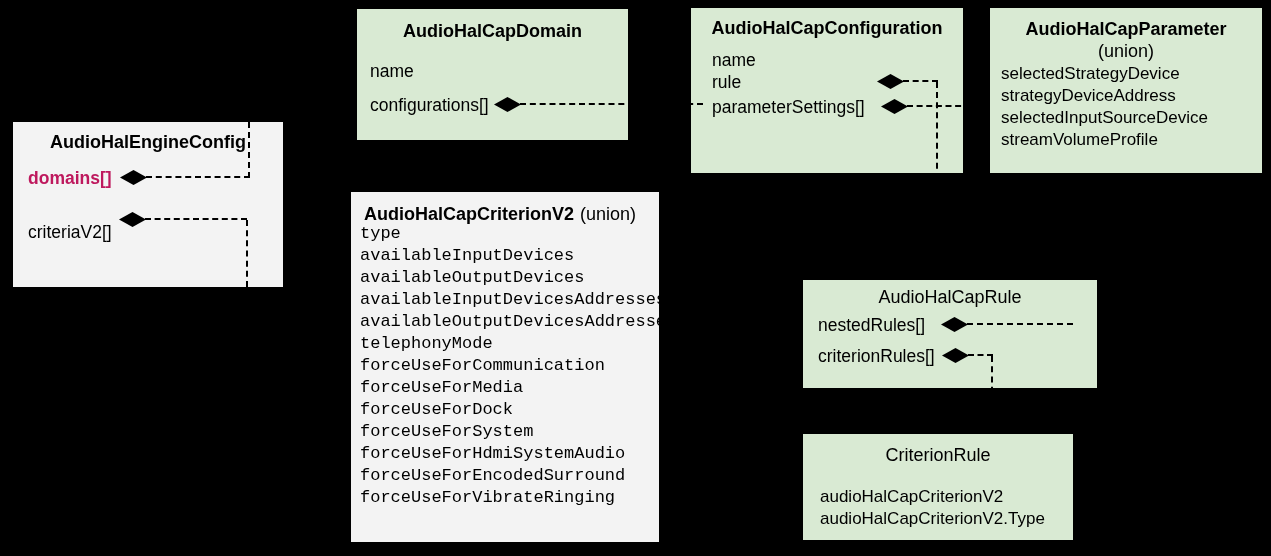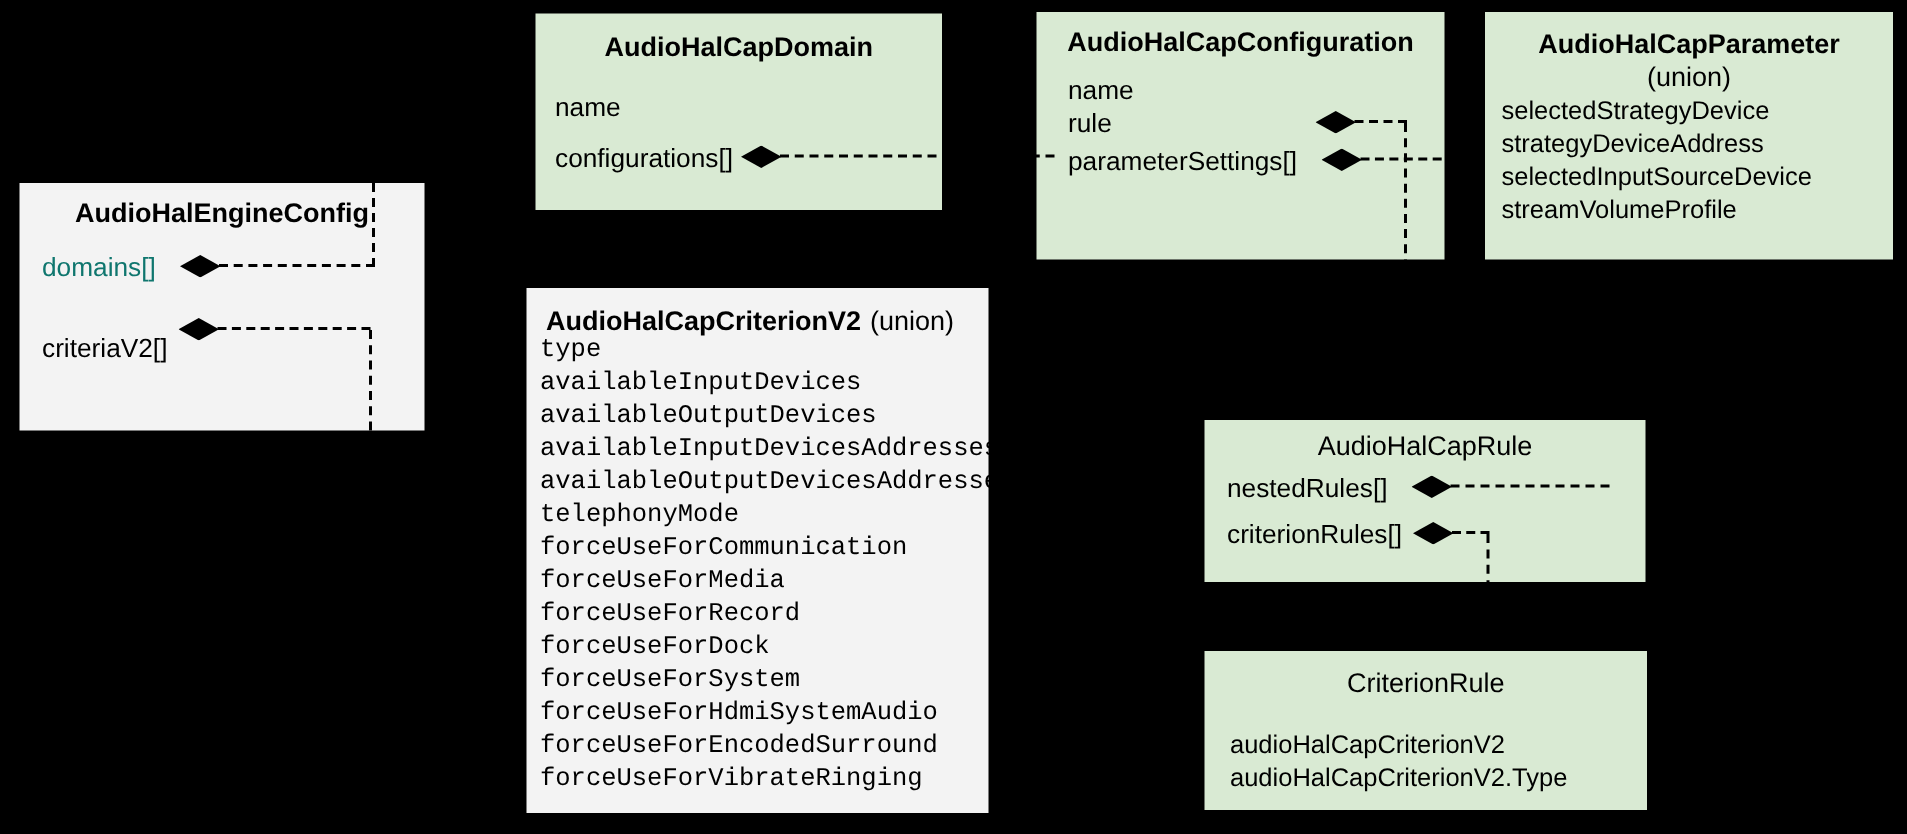--- a/index.html
+++ b/index.html
@@ -5,37 +5,37 @@
   html,body{margin:0;padding:0;background:#000;}
   #stage{position:relative;width:1271px;height:556px;background:#000;overflow:hidden;
          font-family:"Liberation Sans","DejaVu Sans",sans-serif;color:#000;}
   .box{position:absolute;z-index:1;}
   .fill-green{background:#d9ead3;}
   .fill-gray{background:#f3f3f3;}
   .box-title{position:absolute;left:0;right:0;text-align:center;font-size:18px;line-height:22px;white-space:nowrap;}
   .bold{font-weight:bold;}
   .row{position:absolute;font-size:17.5px;line-height:22px;white-space:nowrap;}
   .rows{position:absolute;font-size:17px;line-height:22px;white-space:nowrap;}
-  .green-text{color:#0f766e;}
+  .green-text{color:#be185d;font-weight:bold;}
   .title-left{text-align:left;}
   .suffix{font-weight:normal;margin-left:6px;}
   .diamond{position:absolute;width:27px;height:15px;background:#000;z-index:3;
            -webkit-clip-path:polygon(0 50%,50% 0,100% 50%,50% 100%);
            clip-path:polygon(0 50%,50% 0,100% 50%,50% 100%);}
   .hline{position:absolute;height:0;border-top:2px dashed #000;z-index:2;}
   .vline{position:absolute;width:0;border-left:2px dashed #000;z-index:2;}
 
   
   #box-engine{left:13px;top:122px;width:270px;height:165px;}
   #box-domain{left:357px;top:9px;width:271px;height:131px;}
   #box-config{left:691px;top:8px;width:272px;height:165px;}
   #box-parameter{left:990px;top:8px;width:272px;height:165px;}
   #box-criterion{left:351px;top:192px;width:308px;height:350px;}
   #box-rule{left:803px;top:280px;width:294px;height:108px;}
-  #box-crule{left:803px;top:434px;width:270px;height:106px;padding-left:25px;}
+  #box-crule{left:803px;top:434px;width:270px;height:106px;}
 
   
   #box-engine .box-title{top:9px;}
   #engine-f0{top:45px;left:15px;}
   #engine-f1{top:99px;left:15px;}
   
   #box-domain .box-title{top:11px;}
   #domain-f0{top:51px;left:13px;}
   #domain-f1{top:85px;left:13px;}
   
@@ -119,21 +119,20 @@
     <div class="box-title title-left"><span class="bold">AudioHalCapCriterionV2</span><span class="suffix">(union)</span></div>
     <div class="rows" id="criterion-fields">
       <div>type</div>
       <div>availableInputDevices</div>
       <div>availableOutputDevices</div>
       <div>availableInputDevicesAddresses</div>
       <div>availableOutputDevicesAddresses</div>
       <div>telephonyMode</div>
       <div>forceUseForCommunication</div>
       <div>forceUseForMedia</div>
-      <div>forceUseForRecord</div>
       <div>forceUseForDock</div>
       <div>forceUseForSystem</div>
       <div>forceUseForHdmiSystemAudio</div>
       <div>forceUseForEncodedSurround</div>
       <div>forceUseForVibrateRinging</div>
     </div>
   </div>
 
   <div class="box fill-green" id="box-rule">
     <div class="box-title">AudioHalCapRule</div>

